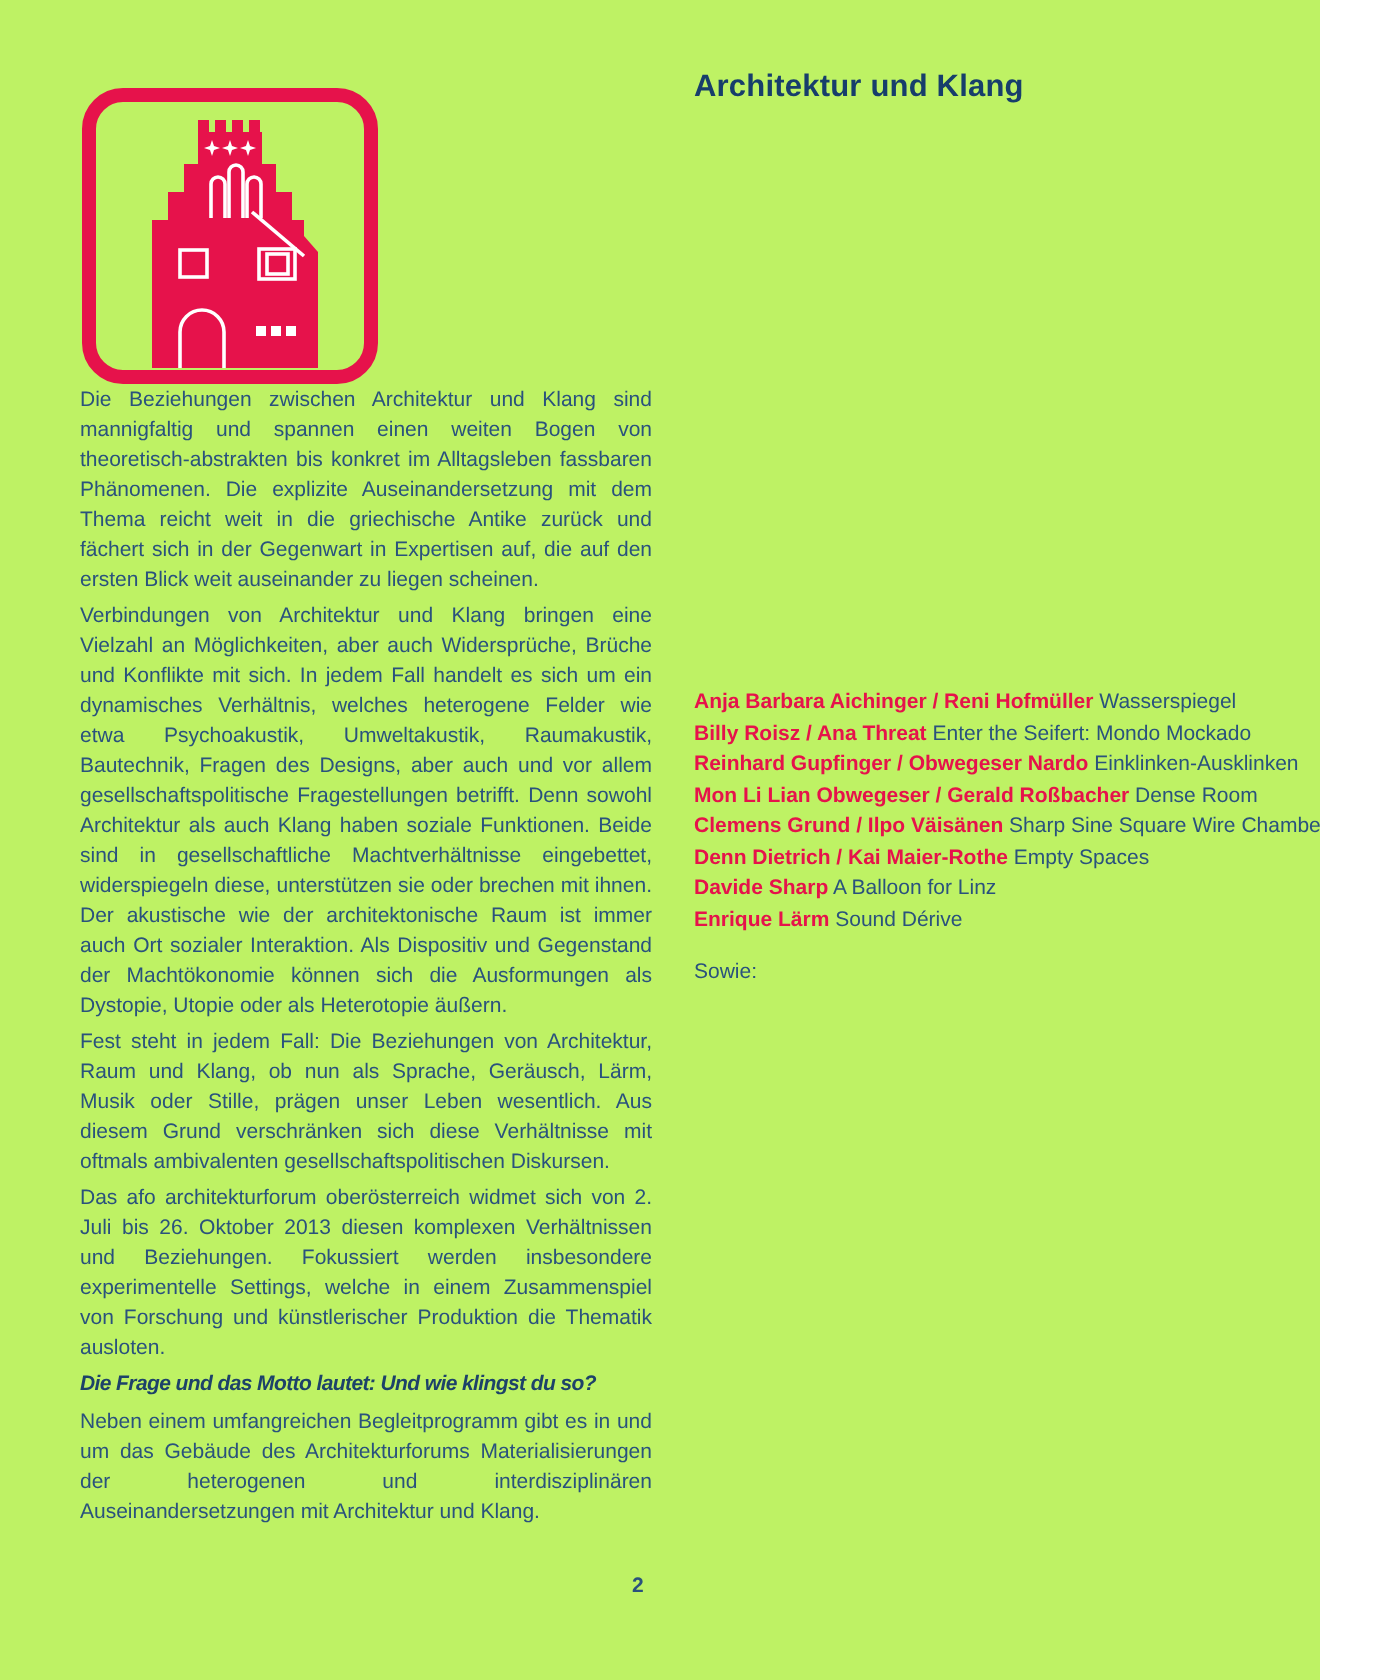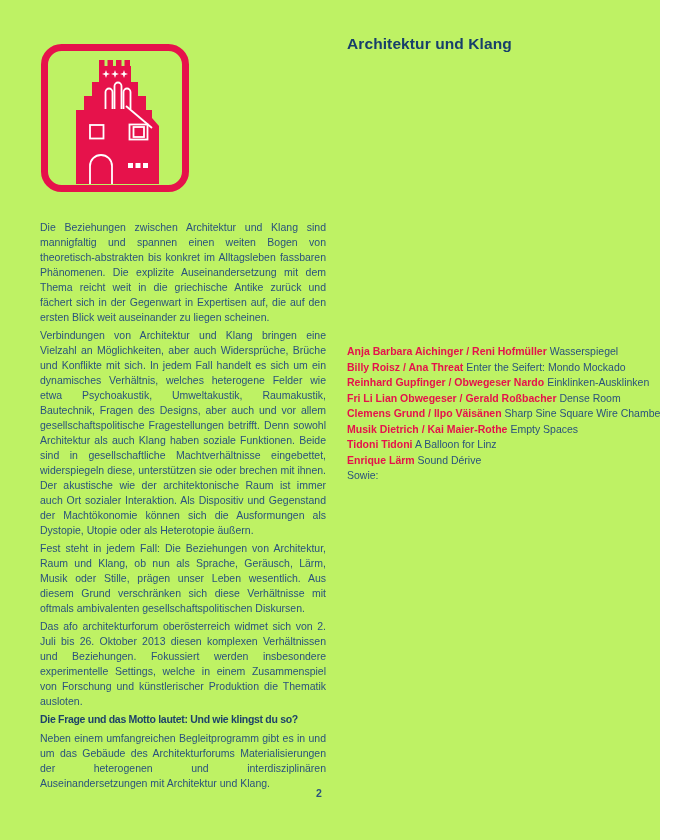--- a/index.html
+++ b/index.html
@@ -9,39 +9,40 @@
   }
   
   .logo{position:absolute;left:40px;top:42px;width:150px;height:152px;}
   
   .title{
     position:absolute;left:347px;top:35px;margin:0;
     font-size:15.5px;font-weight:bold;color:#173e6b;letter-spacing:0.1px;
   }
   
   .left-col{
-    position:absolute;left:40px;top:220px;width:286px;
+    position:absolute;left:40px;top:193px;width:286px;
     font-size:10.5px;line-height:15px;color:#2a527d;
     text-align:justify;hyphens:auto;-webkit-hyphens:auto;
   }
   .left-col p{margin:0 0 3px 0;}
   .left-col p.motto{
     font-weight:bold;color:#1d4269;white-space:nowrap;letter-spacing:-0.3px;
     margin:2px 0 4px 0;
+    font-style:italic;
   }
   
   .right-col{
     position:absolute;left:347px;top:344px;width:350px;
     font-size:10.5px;line-height:15.5px;
   }
   .proj{white-space:nowrap;}
   .proj.wrap{white-space:normal;}
   .artists{color:#e6124b;font-weight:bold;}
   .work{color:#2a527d;}
-  .sowie{color:#2a527d;}
+  .sowie{color:#2a527d;margin-top:11px;}
   
   .pagenum{
     position:absolute;left:316px;top:787px;
     font-size:10.5px;font-weight:bold;color:#2a527d;
   }
 </style>
 </head>
 <body>
 
 <div class="page">
@@ -96,23 +97,23 @@
     <p>Fest steht in jedem Fall: Die Beziehungen von Architektur, Raum und Klang, ob nun als Sprache, Geräusch, Lärm, Musik oder Stille, prägen unser Leben wesentlich. Aus diesem Grund verschränken sich diese Verhältnisse mit oftmals ambivalenten gesellschaftspolitischen Diskursen.</p>
     <p>Das afo architekturforum oberösterreich widmet sich von 2. Juli bis 26. Oktober 2013 diesen komplexen Verhältnissen und Beziehungen. Fokussiert werden insbesondere experimentelle Settings, welche in einem Zusammenspiel von Forschung und künstlerischer Produktion die Thematik ausloten.</p>
     <p class="motto">Die Frage und das Motto lautet: Und wie klingst du so?</p>
     <p>Neben einem umfangreichen Begleitprogramm gibt es in und um das Gebäude des Architekturforums Materialisierungen der heterogenen und interdisziplinären Auseinandersetzungen mit Architektur und Klang.</p>
   </div>
 
   <div class="right-col">
     <div class="proj"><span class="artists">Anja Barbara Aichinger / Reni Hofmüller</span> <span class="work">Wasserspiegel</span></div>
     <div class="proj"><span class="artists">Billy Roisz / Ana Threat</span> <span class="work">Enter the Seifert: Mondo Mockado</span></div>
     <div class="proj"><span class="artists">Reinhard Gupfinger / Obwegeser Nardo</span> <span class="work">Einklinken-Ausklinken</span></div>
-    <div class="proj"><span class="artists">Fri Li Lian Obwegeser / Gerald Roßbacher</span> <span class="work">Dense Room</span></div>
+    <div class="proj"><span class="artists">Mon Li Lian Obwegeser / Gerald Roßbacher</span> <span class="work">Dense Room</span></div>
     <div class="proj"><span class="artists">Clemens Grund / Ilpo Väisänen</span> <span class="work">Sharp Sine Square Wire Chamber Trio</span></div>
-    <div class="proj"><span class="artists">Musik Dietrich / Kai Maier-Rothe</span> <span class="work">Empty Spaces</span></div>
-    <div class="proj"><span class="artists">Tidoni Tidoni</span> <span class="work">A Balloon for Linz</span></div>
+    <div class="proj"><span class="artists">Denn Dietrich / Kai Maier-Rothe</span> <span class="work">Empty Spaces</span></div>
+    <div class="proj"><span class="artists">Davide Sharp</span> <span class="work">A Balloon for Linz</span></div>
     <div class="proj"><span class="artists">Enrique Lärm</span> <span class="work">Sound Dérive</span></div>
     <div class="sowie">Sowie:</div>
   </div>
 
   <div class="pagenum">2</div>
 
 </div>
 
 </body></html>

